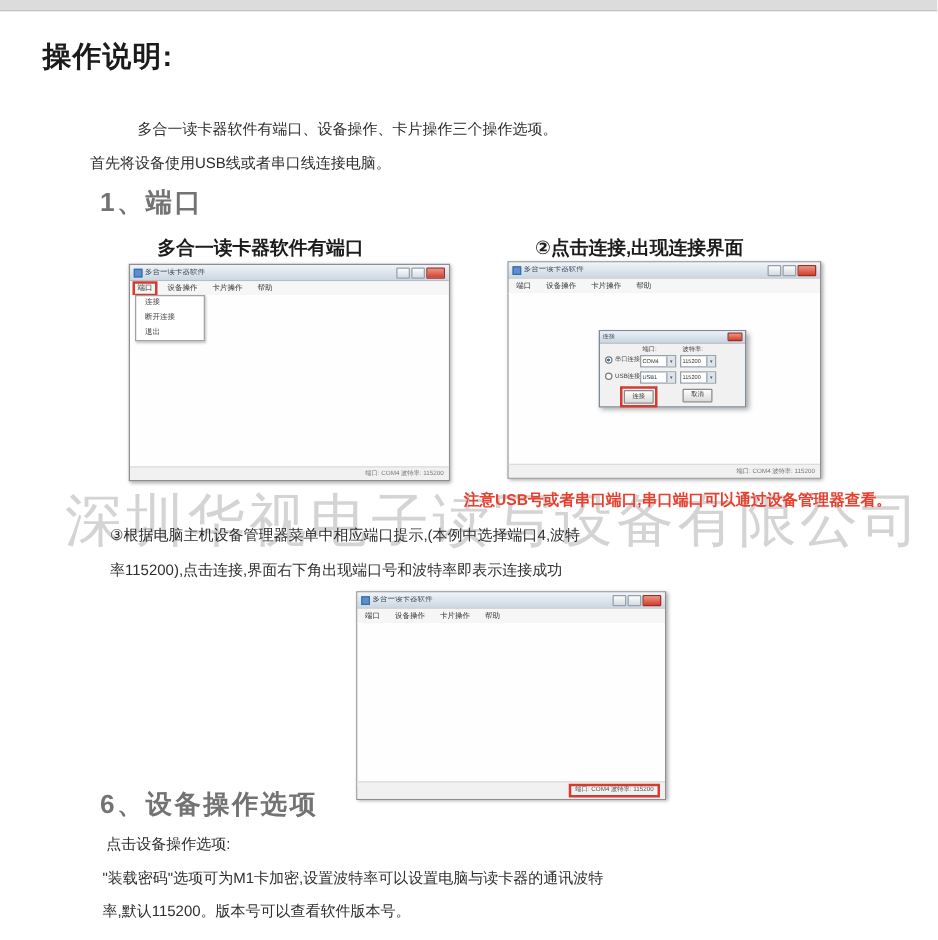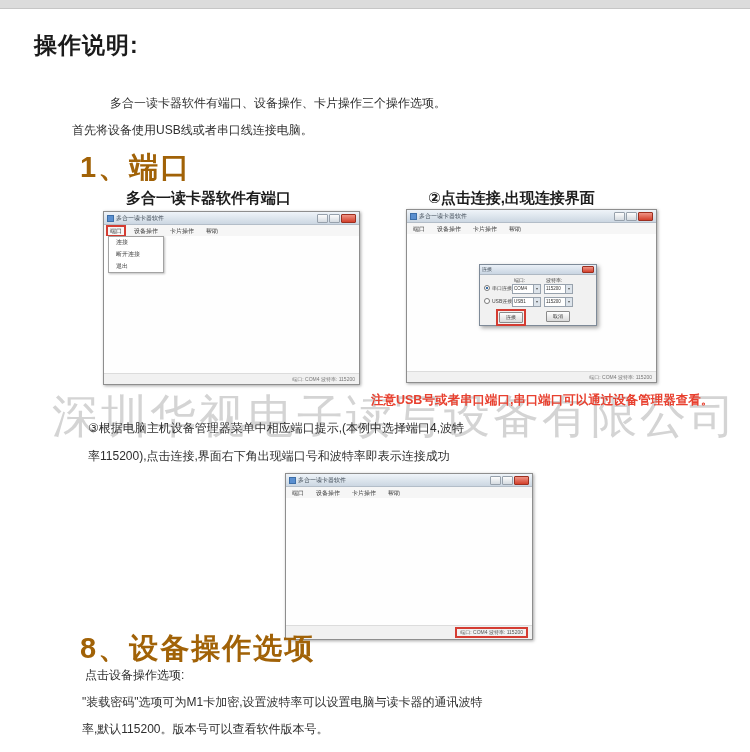--- a/index.html
+++ b/index.html
@@ -6,21 +6,21 @@
   body{width:750px;height:752px;position:relative;overflow:hidden;
        font-family:"Liberation Sans","DejaVu Sans",sans-serif;color:#333;}
   .abs{position:absolute;}
 
   
   .topstrip{left:0;top:0;width:750px;height:8px;background:#dcdcdc;border-bottom:1px solid #c6c6c6;}
 
   
   .doc-title{left:34px;top:30px;font-size:23px;font-weight:bold;color:#1b1b1b;letter-spacing:1px;}
   .para{font-size:12px;color:#2e2e2e;line-height:27px;white-space:nowrap;}
-  .h-blue{font-size:29px;font-weight:bold;color:#a16207;letter-spacing:2px;}
+  .h-blue{font-size:21px;font-weight:bold;color:#737373;letter-spacing:2px;}
   .caption{font-size:15px;font-weight:bold;color:#1c1c1c;white-space:nowrap;}
   .warning{font-size:12.5px;font-weight:bold;color:#e8402f;white-space:nowrap;z-index:3;}
   .watermark{left:28px;top:386px;font-size:46px;color:#8f8f8f;opacity:.38;white-space:nowrap;
              letter-spacing:3px;z-index:1;pointer-events:none;margin-left:24px;}
   .z2{z-index:2;}
 
   
   .win{position:absolute;background:#fff;border:1px solid #8e8e8e;box-shadow:1px 1px 3px rgba(0,0,0,.35);}
   .titlebar{height:12px;background:linear-gradient(#eff4f9,#ccd7e2);border-bottom:1px solid #b3bdc8;
             display:flex;align-items:center;padding:0 3px;gap:2px;}
@@ -199,16 +199,16 @@
     <span class="menu-item">设备操作</span>
     <span class="menu-item">卡片操作</span>
     <span class="menu-item">帮助</span>
   </div>
   <div class="client"></div>
   <div class="statusbar" style="height:13px;">
     <span class="status-redbox">端口: COM4 波特率: 115200</span>
   </div>
 </div>
 
-<div class="abs h-blue" style="left:80px;top:629px;">8、设备操作选项</div>
+<div class="abs h-blue" style="left:80px;top:629px;">6、设备操作选项</div>
 <div class="abs para" style="left:85px;top:662px;">点击设备操作选项:</div>
 <div class="abs para" style="left:82px;top:689px;">"装载密码"选项可为M1卡加密,设置波特率可以设置电脑与读卡器的通讯波特</div>
 <div class="abs para" style="left:82px;top:716px;">率,默认115200。版本号可以查看软件版本号。</div>
 
 </body></html>

